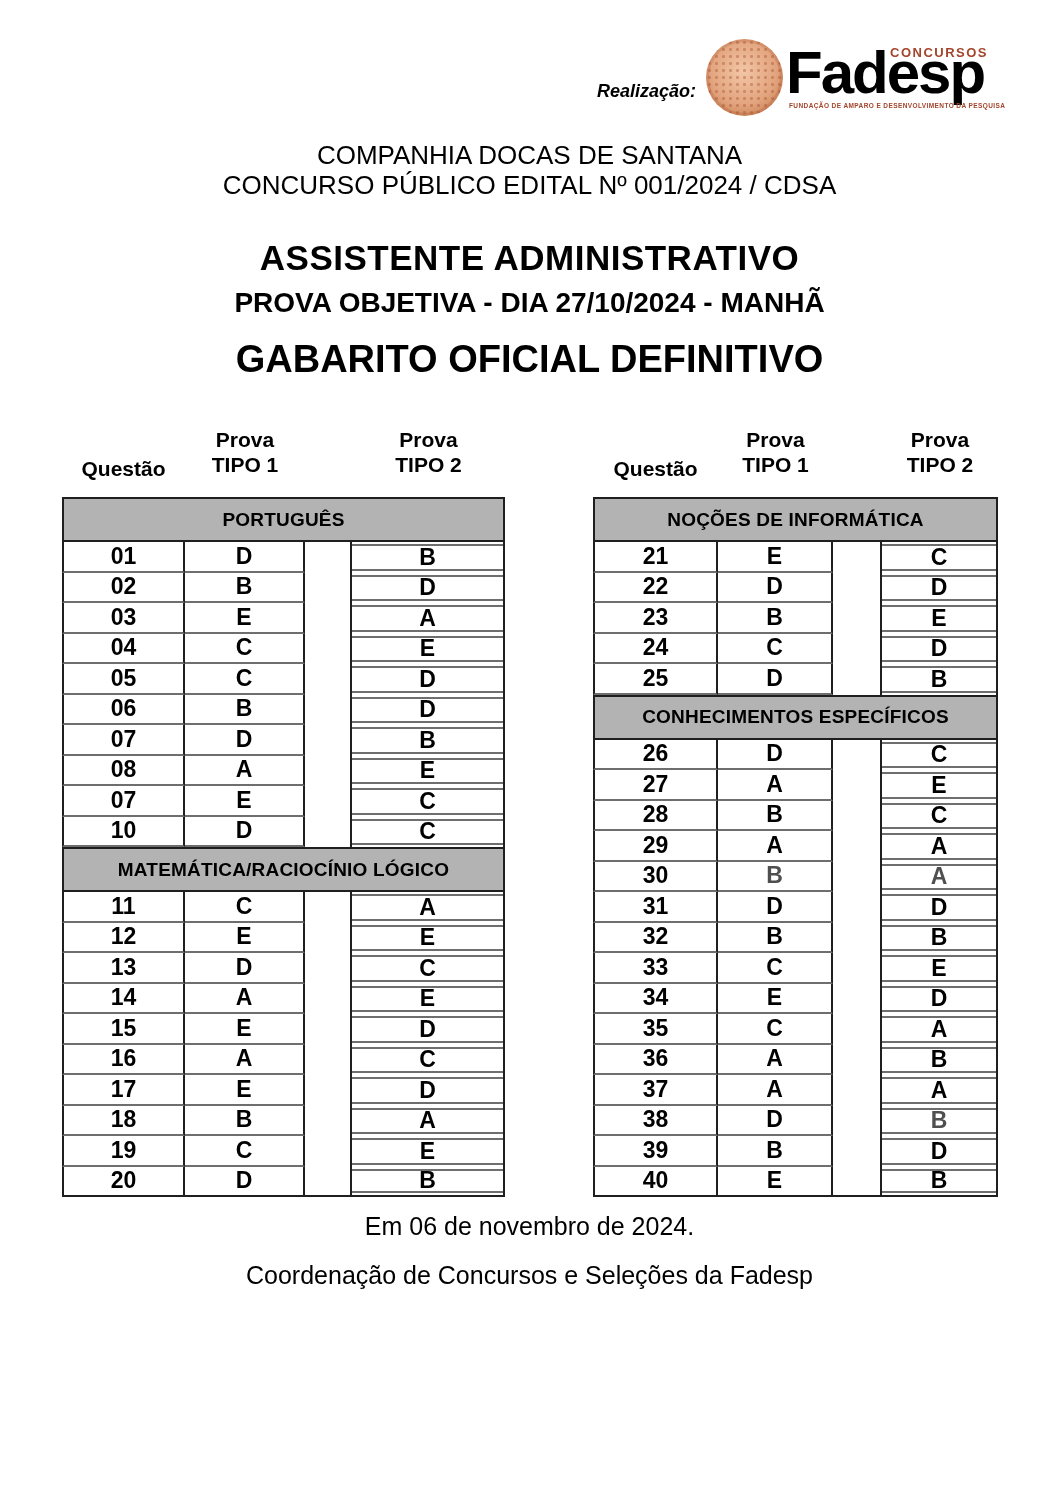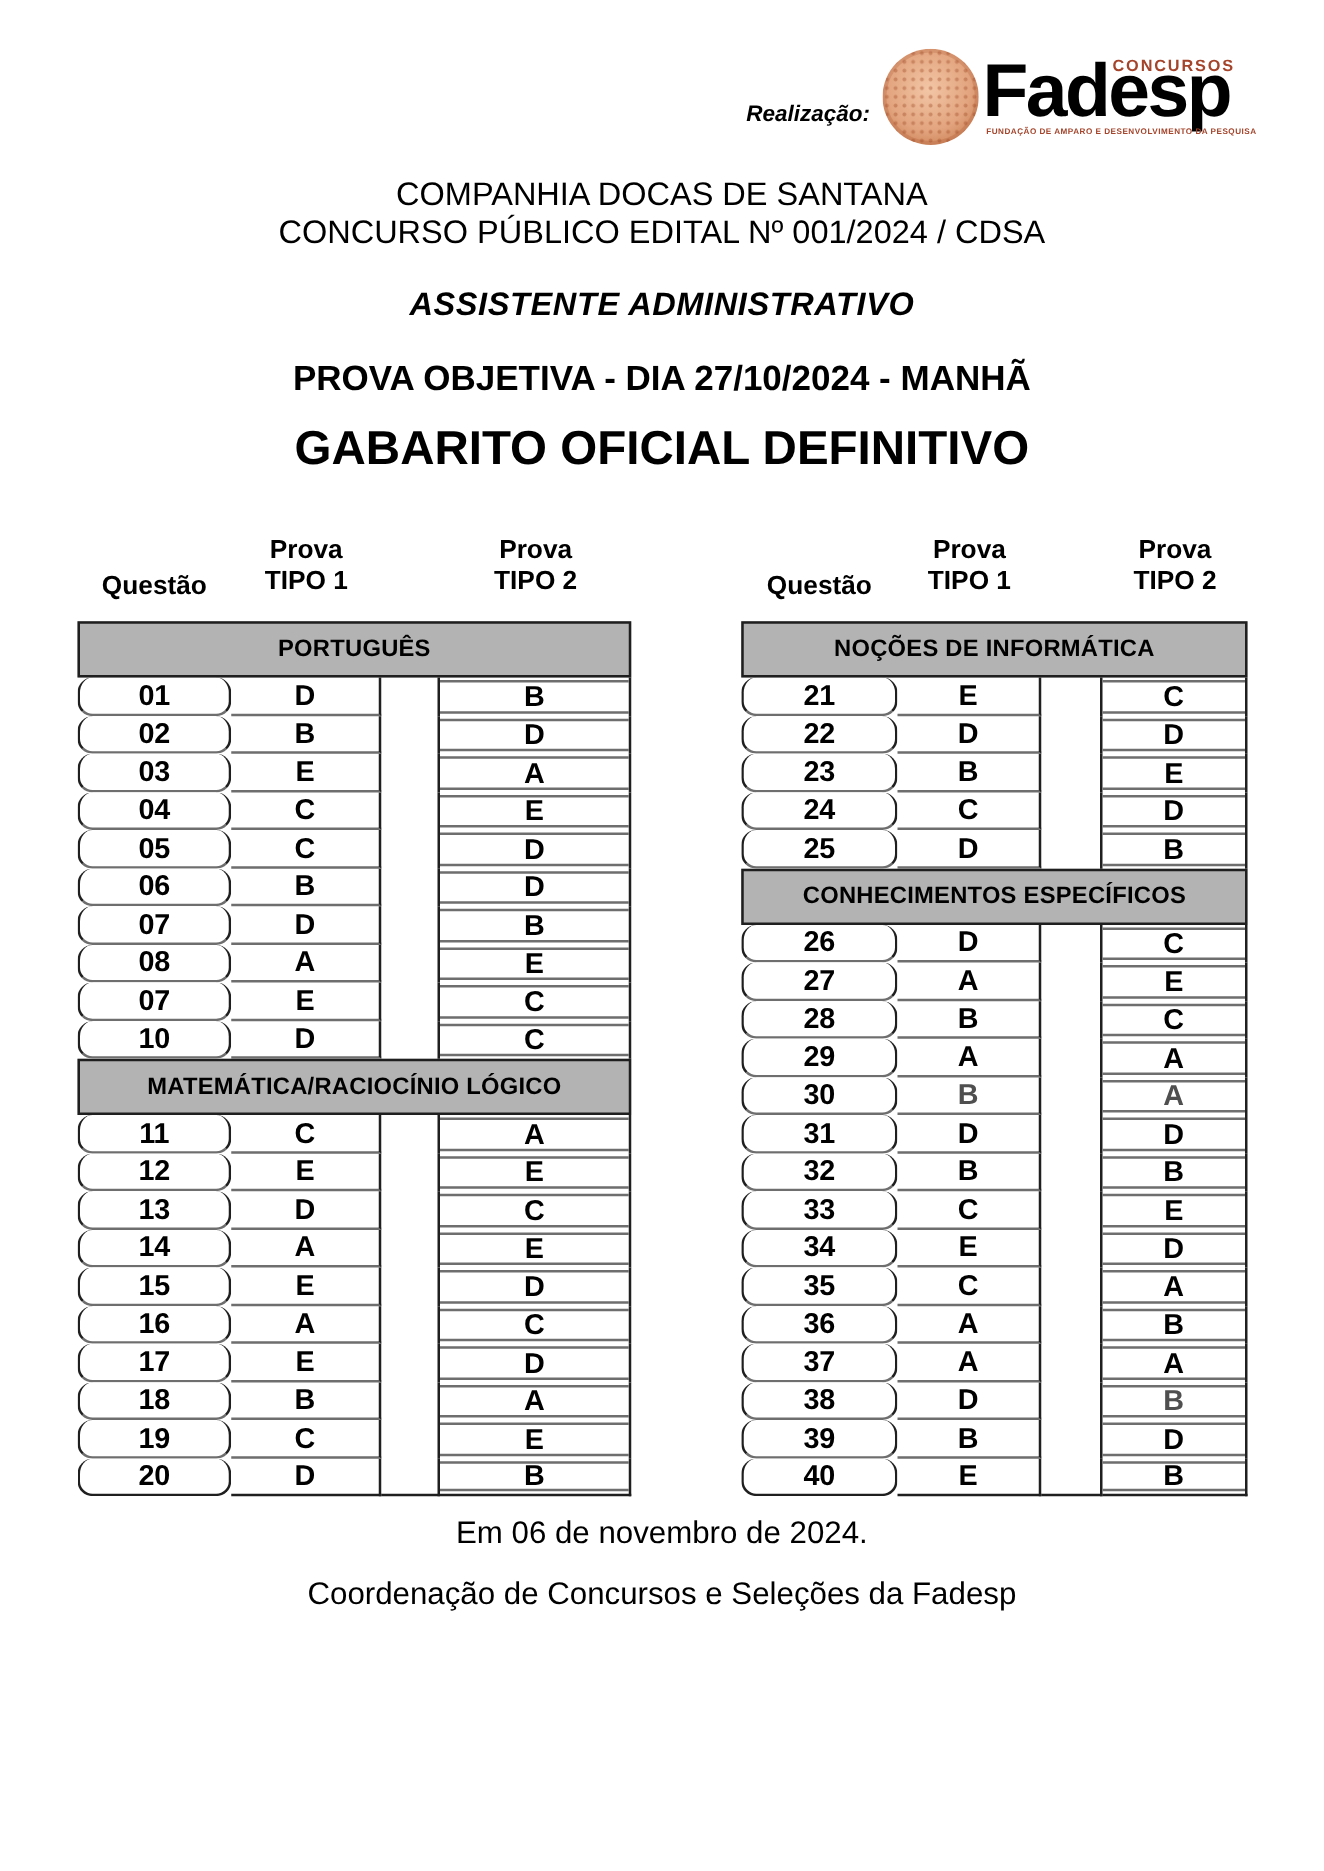--- a/index.html
+++ b/index.html
@@ -42,21 +42,21 @@
   .tagline {
     position: absolute; left: 789px; top: 102px;
     font-size: 6.5px; font-weight: bold; letter-spacing: 0.4px;
     color: var(--brand-red, #a4442b); white-space: nowrap;
   }
 
   
   .t-center { position: absolute; left: 0; width: 100%; text-align: center; }
   .org1 { top: 140px; font-size: 26px; }
   .org2 { top: 170px; font-size: 26px; }
-  .role { top: 228px; font-size: 26px; font-weight: bold; letter-spacing: 0.5px; font-style: italic; }
+  .role { top: 238px; font-size: 35px; font-weight: bold; letter-spacing: 0.5px; }
   .exam { top: 287px; font-size: 28px; font-weight: bold; }
   .doc  { top: 338px; font-size: 38px; font-weight: bold; }
 
   
   .twrap { position: absolute; top: 415px; }
   #table-left  { left: 62px;  width: 443px; }
   #table-right { left: 593px; width: 405px; }
 
   .col-headers {
     display: grid; align-items: end;
@@ -77,21 +77,20 @@
   }
   .trow { display: grid; height: 30.5px; }
   .cq, .ct1 {
     display: flex; align-items: center; justify-content: center;
     font-weight: bold; font-size: 23px;
   }
   .cq {
     border-left: 2px solid var(--border-dark, #1f1f1f);
     border-right: 2px solid var(--border-dark, #1f1f1f);
     border-bottom: 2px solid var(--border-mid, #6e6e6e);
-    border-radius: 12px;
   }
   .ct1 {
     border-right: 2px solid var(--border-dark, #1f1f1f);
     border-bottom: 2px solid var(--border-mid, #6e6e6e);
   }
   .csp { border-right: 2px solid var(--border-dark, #1f1f1f); }
   .ct2 { position: relative; border-right: 2px solid var(--border-dark, #1f1f1f); }
   .ct2 .ibox {
     position: absolute; left: 0; right: 0; top: 2px; bottom: 2px;
     border-top: 2px solid var(--border-mid, #6e6e6e);

